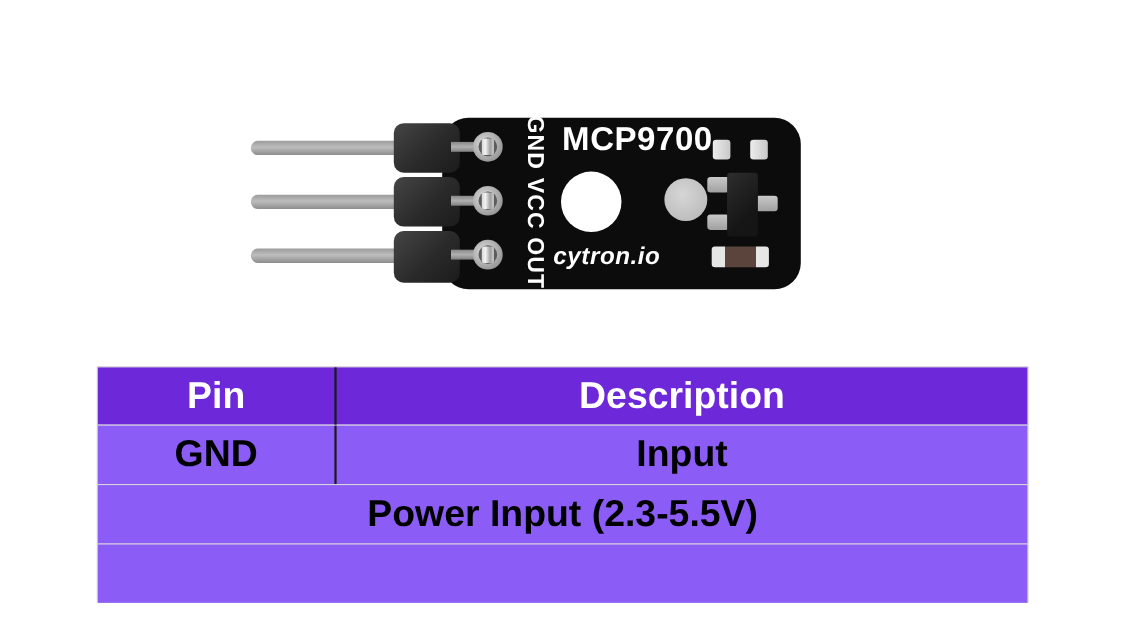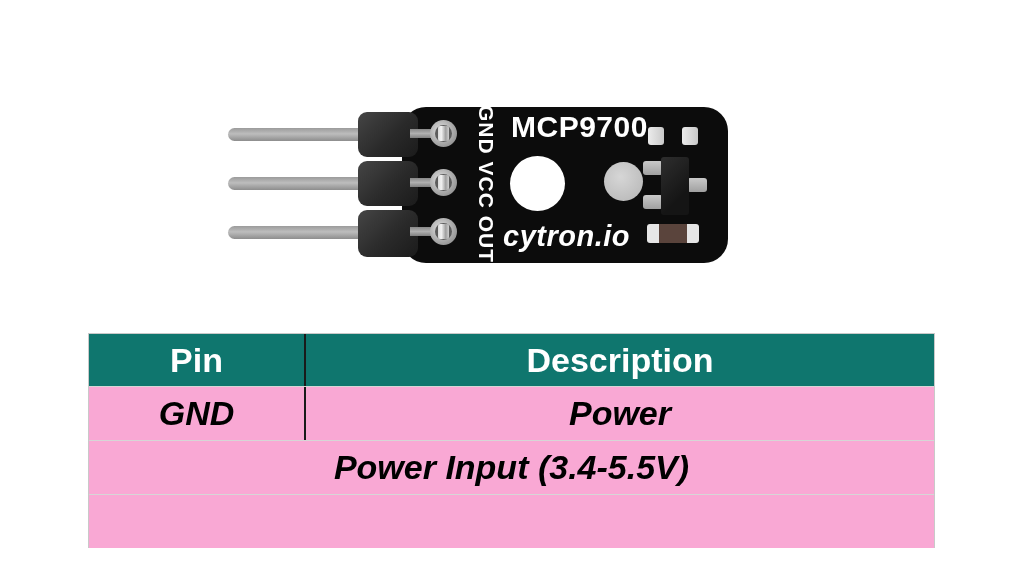--- a/index.html
+++ b/index.html
@@ -43,21 +43,21 @@
   .silkscreen-vert{
     position:absolute;left:486px;top:184px;transform:translate(-50%,-50%) rotate(90deg);
     white-space:nowrap;color:#ffffff;font-weight:700;font-size:21px;letter-spacing:1px;
   }
   .chip-label{
     position:absolute;left:511px;top:110px;color:#ffffff;font-weight:700;
     font-size:30px;letter-spacing:0.5px;
   }
   .brand-label{
     position:absolute;left:503px;top:220px;color:#ffffff;font-weight:700;
-    font-style:italic;font-size:29px;letter-spacing:0.5px;
+    font-style:italic;font-size:22px;letter-spacing:0.5px;
   }
   .mount-hole{
     position:absolute;left:510px;top:156px;width:55px;height:55px;border-radius:50%;
     background:#ffffff;
   }
   .sensor-dot{
     position:absolute;left:604px;top:162px;width:39px;height:39px;border-radius:50%;
     background:radial-gradient(circle at 42% 38%,#d6d6d6,#bdbdbd 75%,#b0b0b0);
   }
   .sot23-body{
@@ -77,22 +77,22 @@
   .resistor{
     position:absolute;left:647px;top:224px;width:52px;height:19px;border-radius:3px;
     background:linear-gradient(to right,#e6e6e6 0 12px,#5a443c 12px 40px,#e6e6e6 40px 100%);
   }
   
   .pinout-table{
     position:absolute;left:88px;top:333px;width:847px;height:215px;
     border:1px solid #c9c9c9;box-sizing:border-box;
   }
   .t-row{display:flex;width:100%;box-sizing:border-box;}
-  .t-header{height:52px;background:#0f766e;color:#ffffff;}
-  .t-data{height:54px;background:#f9a8d4;color:#000000;border-top:1px solid #d6d6d6;box-sizing:border-box;font-style:italic;}
+  .t-header{height:52px;background:#6d28d9;color:#ffffff;}
+  .t-data{height:54px;background:#8b5cf6;color:#000000;border-top:1px solid #d6d6d6;box-sizing:border-box;}
   .t-data:first-of-type{border-top:none;}
   .cell{
     display:flex;align-items:center;justify-content:center;
     font-weight:700;font-size:34px;box-sizing:border-box;
   }
   .cell-pin{width:217px;border-right:2px solid #1a1a1a;}
   .cell-desc{flex:1;}
 </style>
 </head>
 <body>
@@ -146,22 +146,22 @@
     <div class="brand-label">cytron.io</div>
   </div>
 
   <div class="pinout-table">
     <div class="t-row t-header">
       <div class="cell cell-pin">Pin</div>
       <div class="cell cell-desc">Description</div>
     </div>
     <div class="t-row t-data">
       <div class="cell cell-pin">GND</div>
-      <div class="cell cell-desc">Power</div>
+      <div class="cell cell-desc">Input</div>
     </div>
     <div class="t-row t-data">
-      <div class="cell cell-desc">Power Input (3.4-5.5V)</div>
+      <div class="cell cell-desc">Power Input (2.3-5.5V)</div>
     </div>
     <div class="t-row t-data">
     </div>
   </div>
 
 </div>
 
 </body></html>

